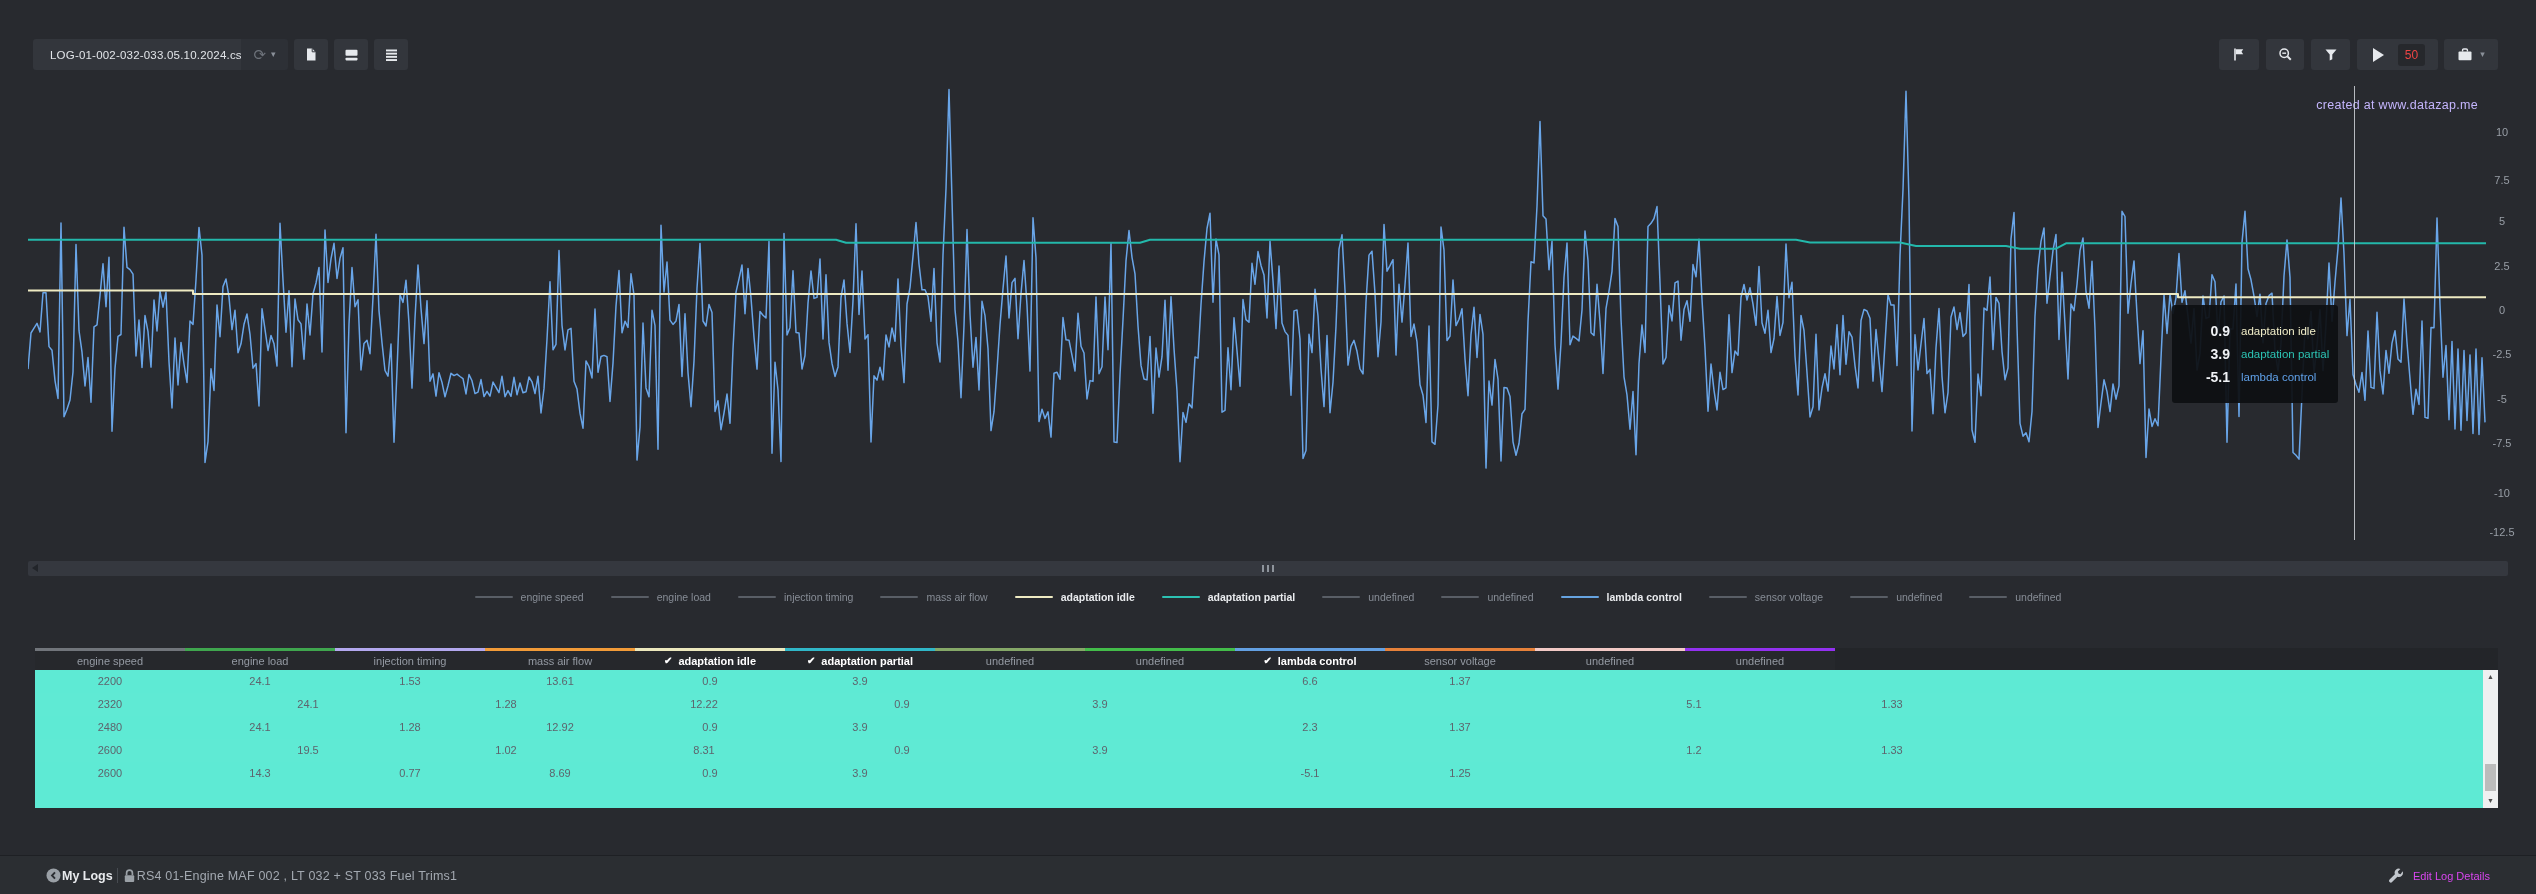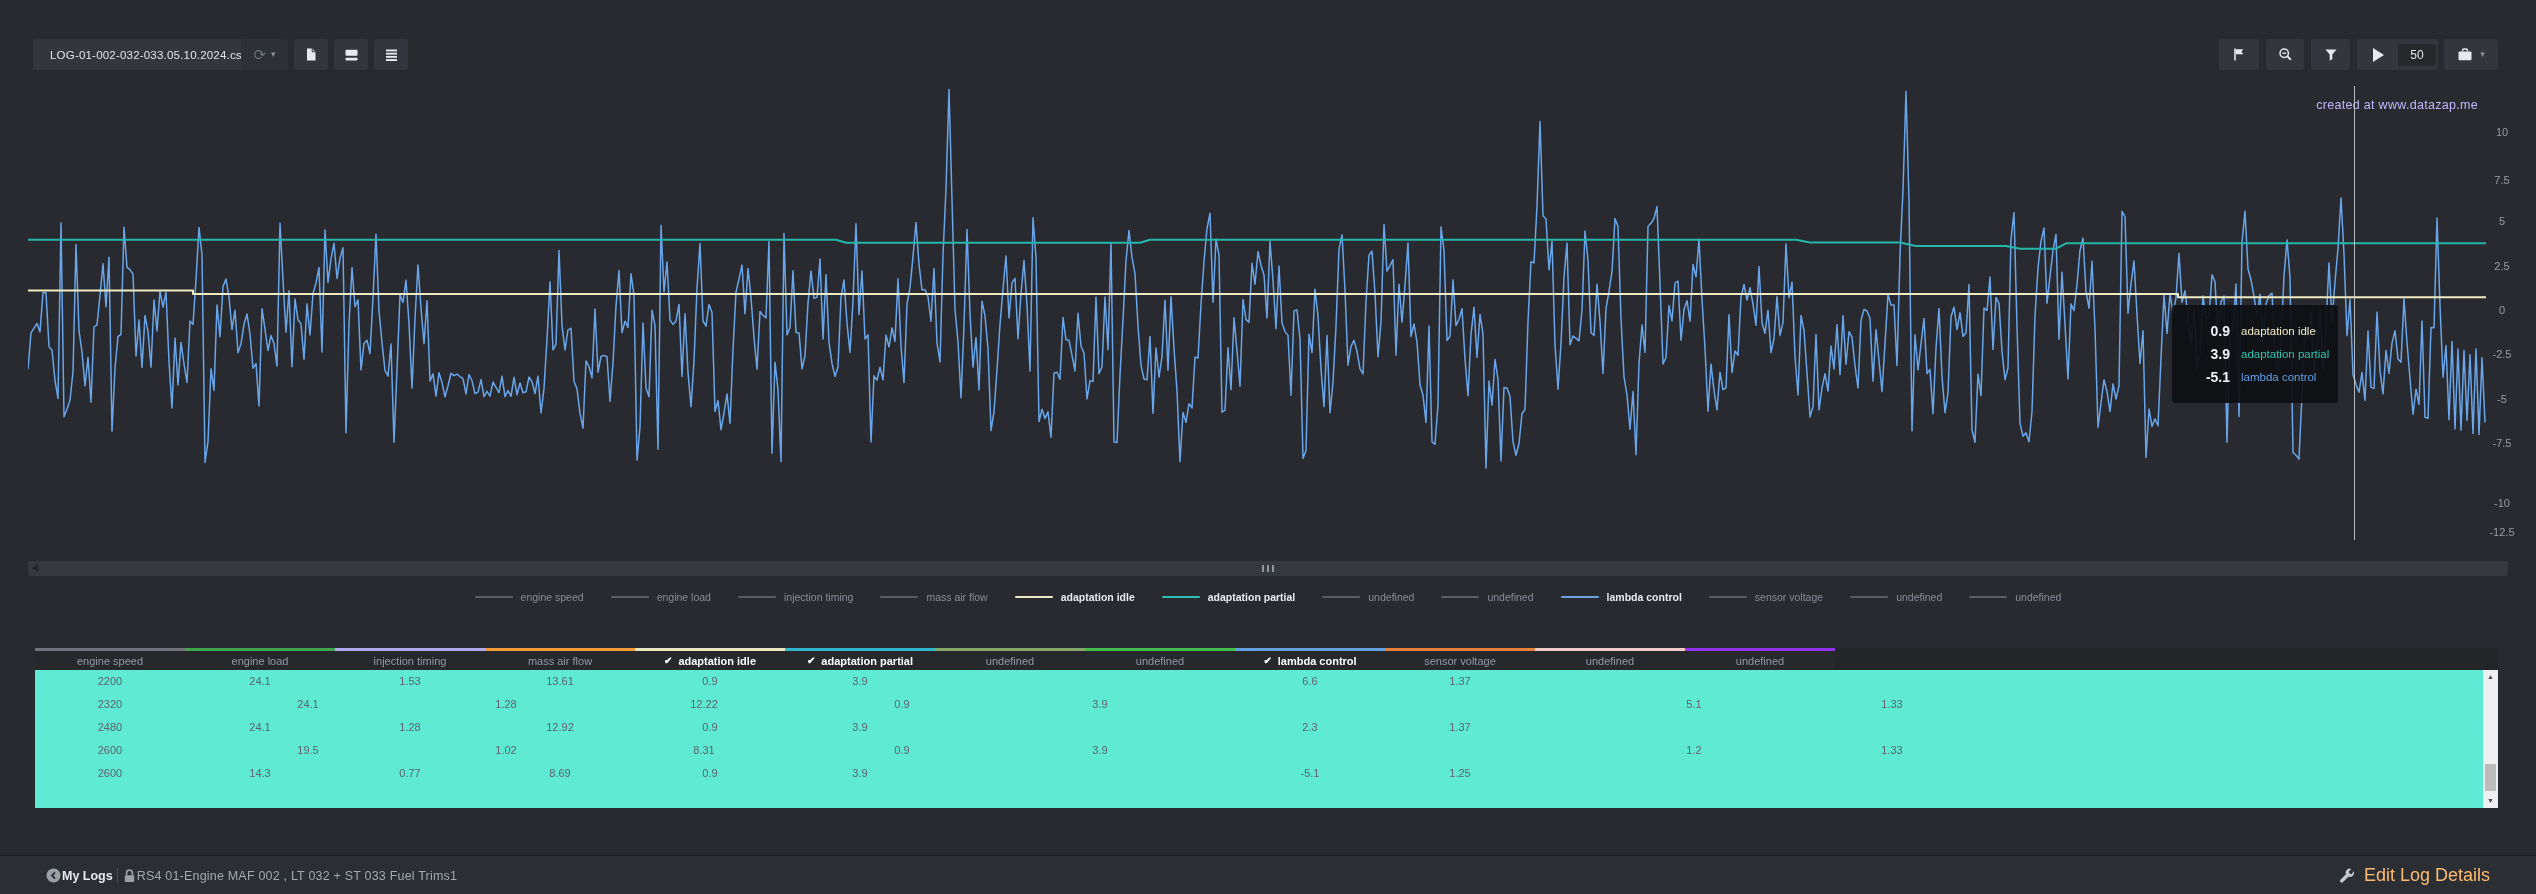--- a/index.html
+++ b/index.html
@@ -10,21 +10,21 @@
        display:flex;align-items:center;justify-content:center;color:#e2e5e9;cursor:pointer;box-sizing:border-box;}
   .file-btn{left:33px;width:208px;border-radius:3px 0 0 3px;font-size:11.5px;letter-spacing:.2px;
             justify-content:flex-start;padding:0 10px;gap:7px;white-space:nowrap;}
   .refresh-btn{left:241px;width:47px;border-radius:0 3px 3px 0;background:#2d3036;color:#6d727a;gap:5px;font-size:14px;}
   .sq{width:34px;}
   .caret{font-size:9px;color:#8a9099;line-height:1;}
   .refresh-glyph{font-size:15px;line-height:1;}
   .play-group{left:2357px;width:81px;justify-content:flex-start;padding:0 5px 0 0;}
   .play-tri{width:0;height:0;border-top:7px solid transparent;border-bottom:7px solid transparent;
             border-left:11px solid #e6e9ed;margin:0 14px 0 16px;}
-  .speed-input{width:38px;height:22px;background:#26282c;border:none;border-radius:3px;color:#e5e5e5;
+  .speed-input{width:27px;height:22px;background:#26282c;border:none;border-radius:3px;color:#ef4444;
                font-size:12px;text-align:center;font-family:"Liberation Sans",sans-serif;padding:0;}
   
   .plot-svg{position:absolute;left:28px;top:75px;}
   .watermark{position:absolute;top:98px;right:58px;font-size:12.5px;color:#c4b5fd;letter-spacing:.3px;}
   .crosshair{position:absolute;left:2354px;top:86px;width:1px;height:454px;background:#cfd3d8;opacity:.85;}
   .y-axis{position:absolute;left:2482px;top:75px;width:44px;height:470px;}
   .ytick{position:absolute;left:0;width:40px;text-align:center;transform:translateY(-50%);
          font-size:11px;color:#989ea6;}
   .tooltip{position:absolute;left:2172px;top:305px;width:166px;height:98px;background:rgba(14,16,19,.94);
            border-radius:3px;display:flex;flex-direction:column;justify-content:center;gap:7px;padding:4px 0;box-sizing:border-box;}
@@ -59,21 +59,21 @@
   .vs-up{top:2px;} .vs-down{bottom:2px;}
   .vs-thumb{position:absolute;left:2px;width:11px;top:94px;height:27px;background:#bcbcbc;}
   
   .footer{position:absolute;left:0;top:855px;width:2536px;height:39px;background:#2b2e32;
           border-top:1px solid #1e2024;display:flex;align-items:center;}
   .f-left{display:flex;align-items:center;margin-left:45px;}
   .f-right{margin-left:auto;margin-right:46px;display:flex;align-items:center;gap:9px;cursor:pointer;}
   .mylogs{font-size:12.5px;font-weight:bold;color:#e8eaed;cursor:pointer;}
   .f-div{width:1px;height:15px;background:#474b51;margin:0 4px;}
   .log-title{font-size:12.5px;color:#a3a9b1;letter-spacing:.2px;}
-  .edit-label{font-size:18px;color:#fdba74;}
+  .edit-label{font-size:11px;color:#d946ef;}
   svg{display:block;}
 </style>
 </head>
 <body>
 
 <div class="app">
 
   <div class="btn file-btn">
     <svg width="13" height="13" viewBox="0 0 13 13">
       <path d="M5 2.8H2.6v7.6h7.6V8" fill="none" stroke="#e2e5e9" stroke-width="1.4"></path>
@@ -151,21 +151,21 @@
 
   <div class="y-axis" id="y-axis">
       <div class="ytick" style="top: 57.2px;">10</div>
       <div class="ytick" style="top: 105px;">7.5</div>
       <div class="ytick" style="top: 146.1px;">5</div>
       <div class="ytick" style="top: 190.55px;">2.5</div>
       <div class="ytick" style="top: 235px;">0</div>
       <div class="ytick" style="top: 279.45px;">-2.5</div>
       <div class="ytick" style="top: 323.9px;">-5</div>
       <div class="ytick" style="top: 368.35px;">-7.5</div>
-      <div class="ytick" style="top: 428px;">-10</div>
+      <div class="ytick" style="top: 418px;">-10</div>
       <div class="ytick" style="top: 457.25px;">-12.5</div>
     </div>
 
   <div class="tooltip" id="tooltip">
       <div class="tt-row">
         <span class="tt-val">0.9</span>
         <span class="tt-label" style="color: rgb(240, 237, 200);">adaptation idle</span>
       </div>
       <div class="tt-row">
         <span class="tt-val">3.9</span>

